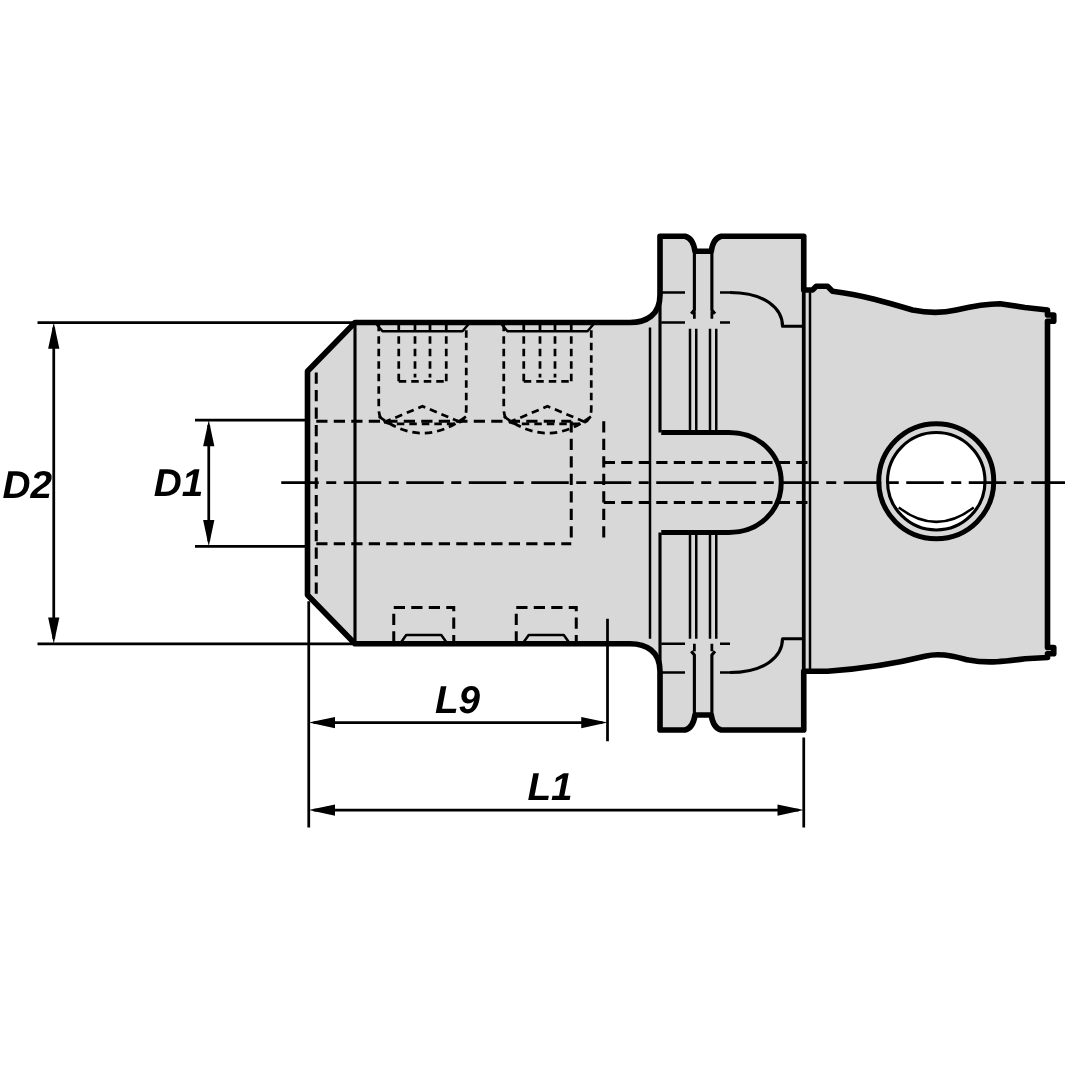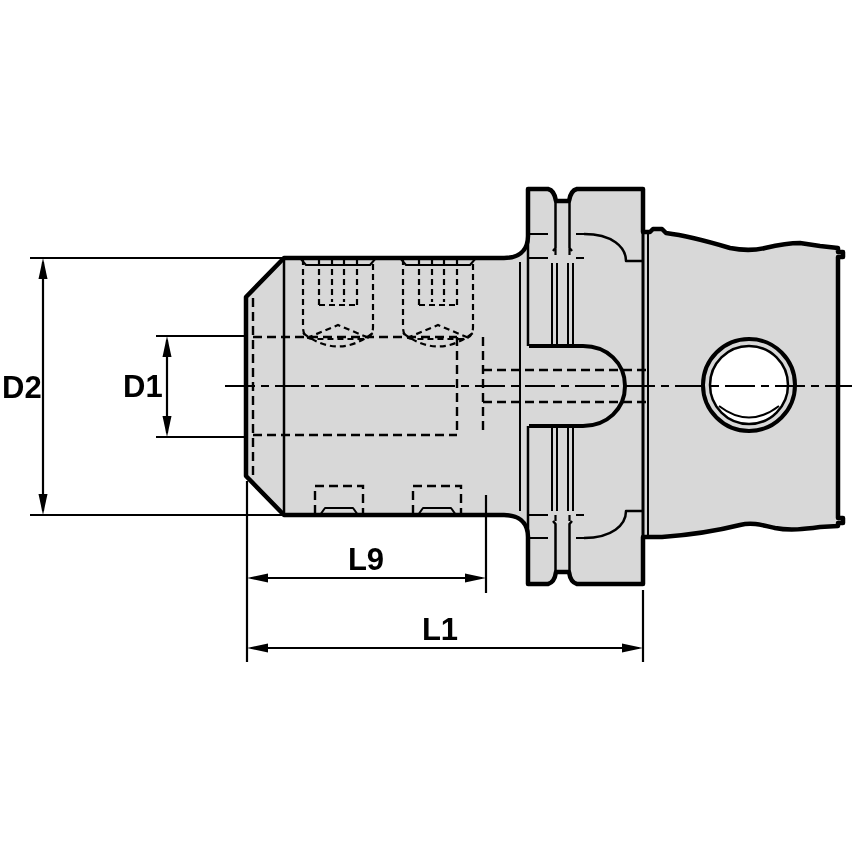--- a/index.html
+++ b/index.html
@@ -1,17 +1,17 @@
 <!DOCTYPE html>
 <html><head>
 <meta charset="utf-8">
 <style>
   html,body{margin:0;padding:0;background:#ffffff;}
   .stage{position:relative;width:854px;height:854px;background:#ffffff;overflow:hidden;
-         font-family:"Liberation Sans", sans-serif;}
+         font-family:"Liberation Sans", sans-serif;font-style:italic;}
   svg{position:absolute;left:0;top:0;}
   .outline{fill:#d8d8d8;stroke:#000;stroke-width:4.5;stroke-linejoin:round;}
   .solid{fill:none;stroke:#000;stroke-linejoin:round;stroke-linecap:butt;}
   .w4{stroke-width:4;} .w3{stroke-width:3;} .w25{stroke-width:2.5;} .w2{stroke-width:2;}
   .hidden-ln{fill:none;stroke:#000;stroke-width:2.4;stroke-dasharray:9 5;}
   .hidden-sm{fill:none;stroke:#000;stroke-width:2.2;stroke-dasharray:6 4;}
   .center-ln{fill:none;stroke:#000;stroke-width:2.2;stroke-dasharray:30 6 8 6;}
   .dim{fill:none;stroke:#000;stroke-width:2.2;}
   .arrow{fill:#000;stroke:none;}
   .dim-label{font-family:"Liberation Sans", sans-serif;font-weight:bold;font-size:31px;fill:#000;}

